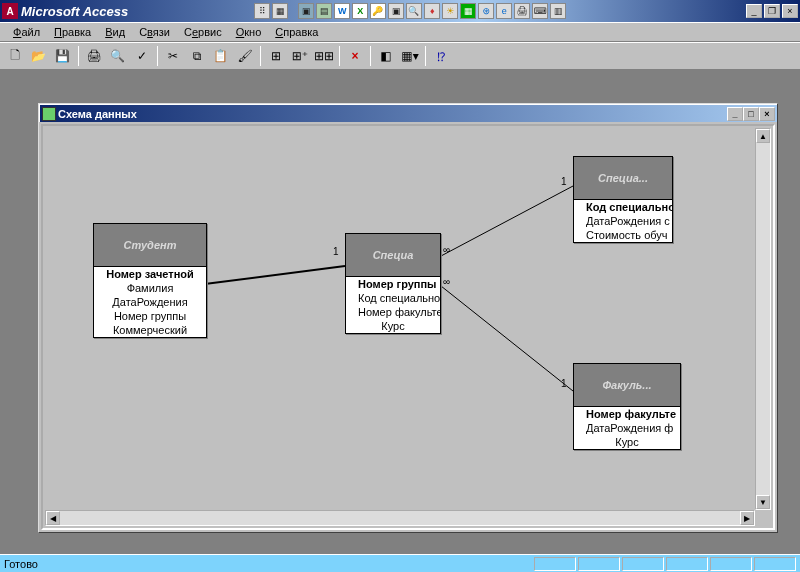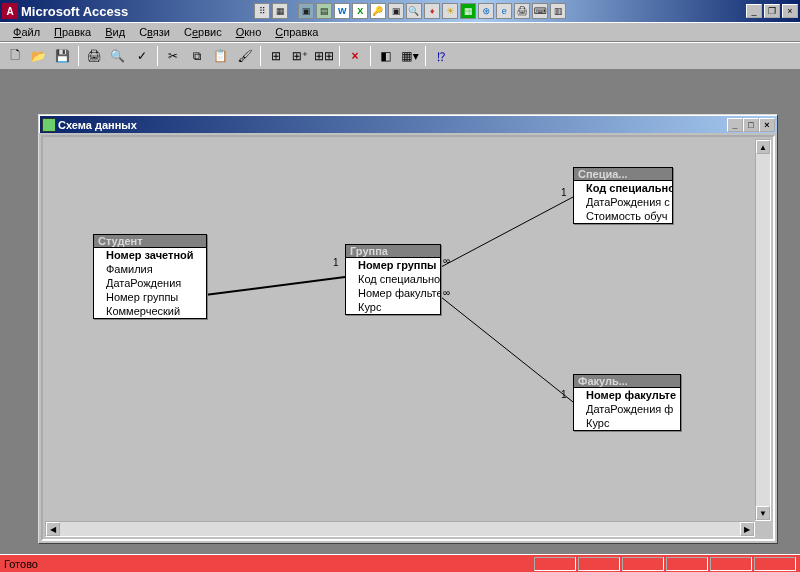--- a/index.html
+++ b/index.html
@@ -27,20 +27,21 @@
     display: flex; align-items: center; justify-content: center;
     color: #fff;
     font-weight: bold;
     font-size: 10px;
   }
   .titlebar .title {
     font-weight: bold;
     font-size: 13px;
     flex: 0 0 auto;
     margin-right: 6px;
+    font-style: italic;
   }
   .titlebar .tray {
     flex: 1;
     display: flex;
     align-items: center;
     gap: 2px;
     justify-content: flex-start;
     padding-left: 120px;
   }
   .tray-btn {
@@ -105,28 +106,29 @@
   .mdi-area {
     position: absolute;
     top: 70px;
     left: 0;
     right: 0;
     bottom: 18px;
     background: #808080;
   }
   .child-window {
     position: absolute;
-    left: 38px; top: 44px;
+    left: 38px; top: 33px;
     width: 740px; height: 430px;
     border: 1px solid #404040;
     border-top-color: #dcdcdc;
     border-left-color: #dcdcdc;
     background: #c0c0c0;
     display: flex;
     flex-direction: column;
+    text-align: center;
   }
   .child-title {
     height: 18px;
     background: linear-gradient(to right, #0a246a, #a6caf0);
     color: white;
     display: flex;
     align-items: center;
     padding: 0 2px;
     font-weight: bold;
     border-top: 1px solid #fff;
@@ -155,24 +157,25 @@
   .table-box {
     position: absolute;
     background: #fff;
     border: 1px solid #000;
     box-shadow: 1px 1px 0 #808080;
   }
   .table-box .tb-title {
     background: #808080;
     color: #d8d8d8;
     font-weight: bold;
-    padding: 0 4px;
+    padding: 15px 4px;
     border-bottom: 1px solid #000;
     white-space: nowrap;
     overflow: hidden;
+    font-style: italic;
   }
   .table-box .tb-field {
     padding: 1px 12px;
     white-space: nowrap;
     overflow: hidden;
   }
   .table-box .tb-field.pk { font-weight: bold; }
   .rel-label {
     position: absolute;
     font-size: 10px;
@@ -197,21 +200,21 @@
     width: 14px; height: 14px;
     background: #c0c0c0;
     border: 1px outset #fff;
     display: flex; align-items: center; justify-content: center;
     font-size: 8px;
   }
   .statusbar {
     position: absolute;
     left: 0; bottom: 0; right: 0;
     height: 18px;
-    background: #ef4444;
+    background: #7dd3fc;
     display: flex;
     align-items: center;
     padding: 0 4px;
     border-top: 1px solid #fff;
     font-size: 11px;
   }
   .statusbar .cell {
     border: 1px inset #fff;
     height: 14px;
     margin-left: 2px;
@@ -315,21 +318,21 @@
       <div class="table-box" style="left:50px;top:97px;width:114px">
         <div class="tb-title">Студент</div>
         <div class="tb-field pk">Номер зачетной</div>
         <div class="tb-field">Фамилия</div>
         <div class="tb-field">ДатаРождения</div>
         <div class="tb-field">Номер группы</div>
         <div class="tb-field">Коммерческий</div>
       </div>
 
       <div class="table-box" style="left:302px;top:107px;width:96px">
-        <div class="tb-title">Группа</div>
+        <div class="tb-title">Специа</div>
         <div class="tb-field pk">Номер группы</div>
         <div class="tb-field">Код специально</div>
         <div class="tb-field">Номер факульте</div>
         <div class="tb-field">Курс</div>
       </div>
 
       <div class="table-box" style="left:530px;top:30px;width:100px">
         <div class="tb-title">Специа...</div>
         <div class="tb-field pk">Код специально</div>
         <div class="tb-field">ДатаРождения с</div>

